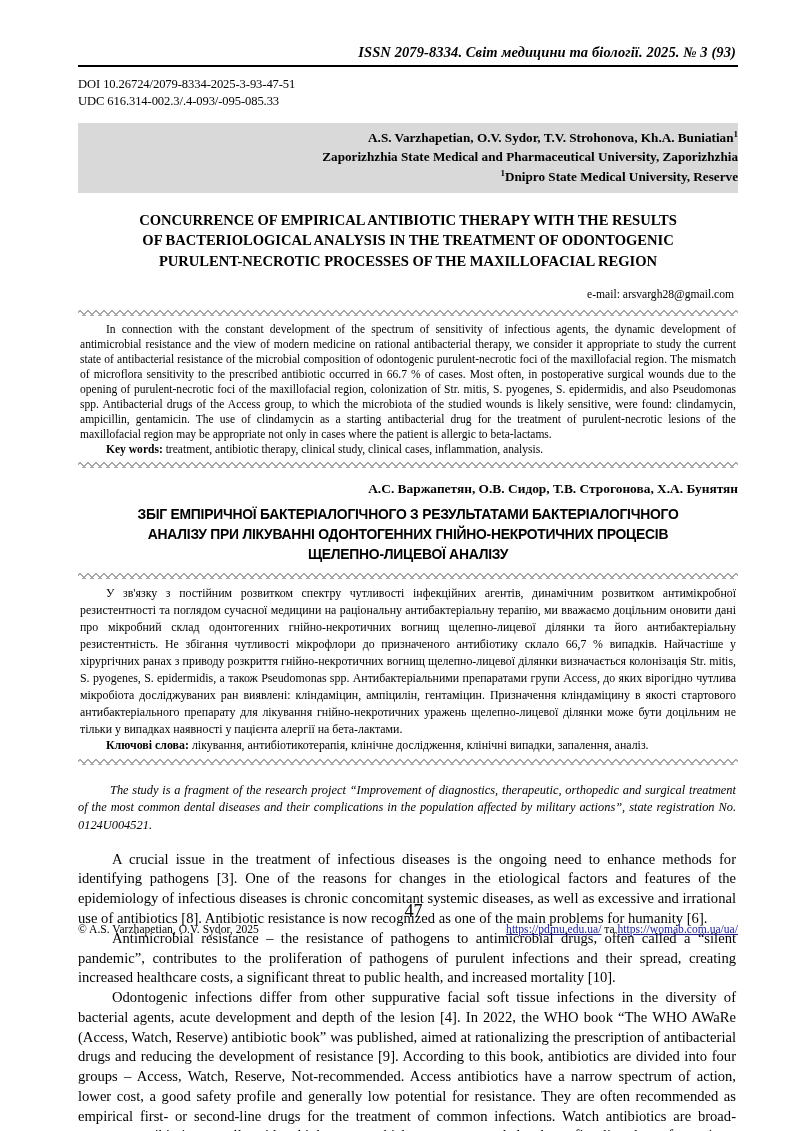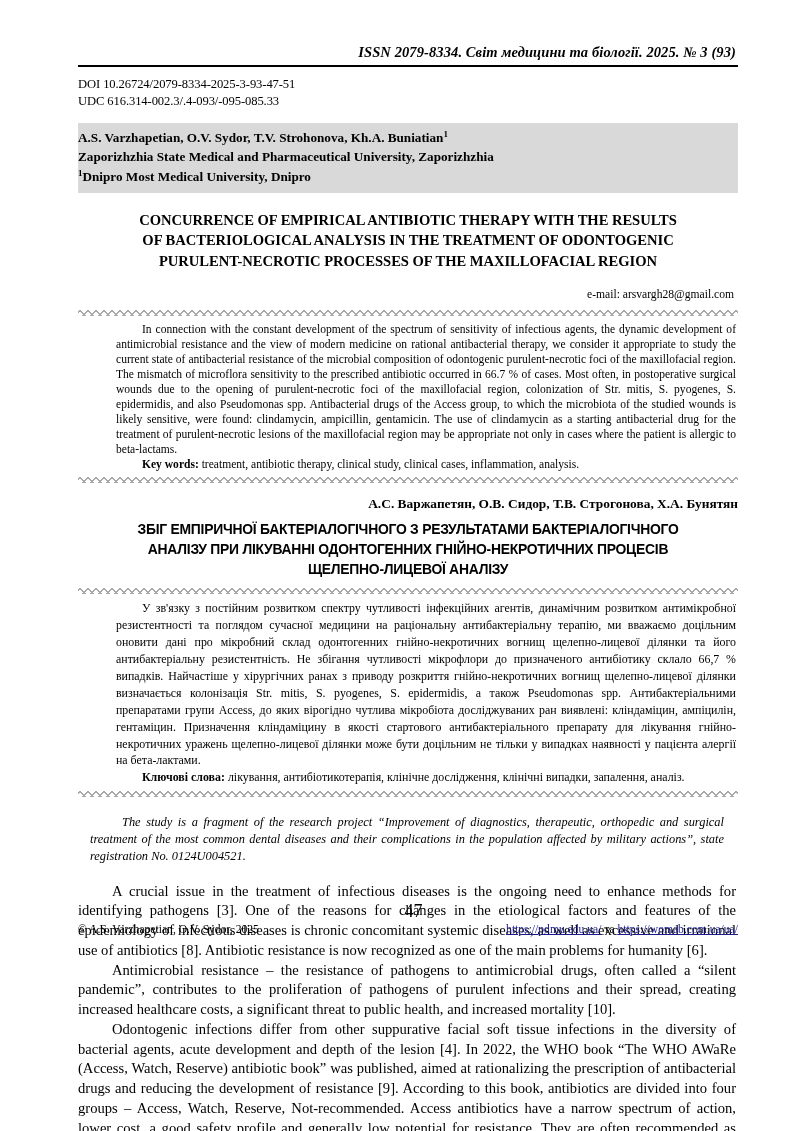--- a/index.html
+++ b/index.html
@@ -43,21 +43,21 @@
     font-weight: normal;
     font-size: 12.6px;
     line-height: 1.35;
     letter-spacing: -0.1px;
     margin-bottom: 13px;
   }
 
   
   .authors-block {
     background: #d9d9d9;
-    text-align: left;
+    text-align: right;
     font-weight: bold;
     font-size: 13.2px;
     line-height: 1.42;
     padding: 5px 0 6px 0;
   }
   .authors-block .line { display: block; }
   sup { font-size: 0.68em; vertical-align: super; }
 
   
   .article-title {
@@ -91,21 +91,20 @@
   }
   .zigzag.tight { margin: 5px 0 4px 0; }
 
   
   .abstract {
     font-size: 11.55px;
     line-height: 1.30;
     text-align: justify;
     text-indent: 26px;
     padding: 1px 2px 0 2px;
-    margin-left: 36px;
   }
   .abstract p { margin: 0; }
   .abstract.uk { line-height: 1.42; font-size: 11.9px; }
   .keywords b { font-weight: bold; }
 
   
   .uk-authors {
     text-align: right;
     font-weight: bold;
     font-size: 13.4px;
@@ -125,21 +124,21 @@
   
   .project-note {
     font-style: italic;
     font-size: 12.4px;
     line-height: 1.38;
     text-align: justify;
     text-indent: 32px;
     margin-top: 17px;
     padding-right: 2px;
   }
-  .project-note p { margin: 12px; }
+  .project-note p { margin: 0; }
 
   
   .body-text {
     font-size: 14.6px;
     line-height: 1.355;
     text-align: justify;
     margin-top: 16px;
     padding-right: 2px;
   }
   .body-text p {
@@ -185,21 +184,21 @@
   <div class="rule-thick"></div>
 
   <div class="ids">
     <div>DOI 10.26724/2079-8334-2025-3-93-47-51</div>
     <div>UDC 616.314-002.3/.4-093/-095-085.33</div>
   </div>
 
   <div class="authors-block">
     <span class="line"><span>A.S. Varzhapetian, O.V. Sydor, T.V. Strohonova, Kh.A. Buniatian</span><sup>1</sup></span>
     <span class="line">Zaporizhzhia State Medical and Pharmaceutical University, Zaporizhzhia</span>
-    <span class="line"><sup>1</sup><span>Dnipro Most Medical University, Dnipro</span></span>
+    <span class="line"><sup>1</sup><span>Dnipro State Medical University, Reserve</span></span>
   </div>
 
   <div class="article-title">
     <span class="line">CONCURRENCE OF EMPIRICAL ANTIBIOTIC THERAPY WITH THE RESULTS</span>
     <span class="line">OF BACTERIOLOGICAL ANALYSIS IN THE TREATMENT OF ODONTOGENIC</span>
     <span class="line">PURULENT-NECROTIC PROCESSES OF THE MAXILLOFACIAL REGION</span>
   </div>
 
   <div class="email-line">e-mail: arsvargh28@gmail.com</div>
 

